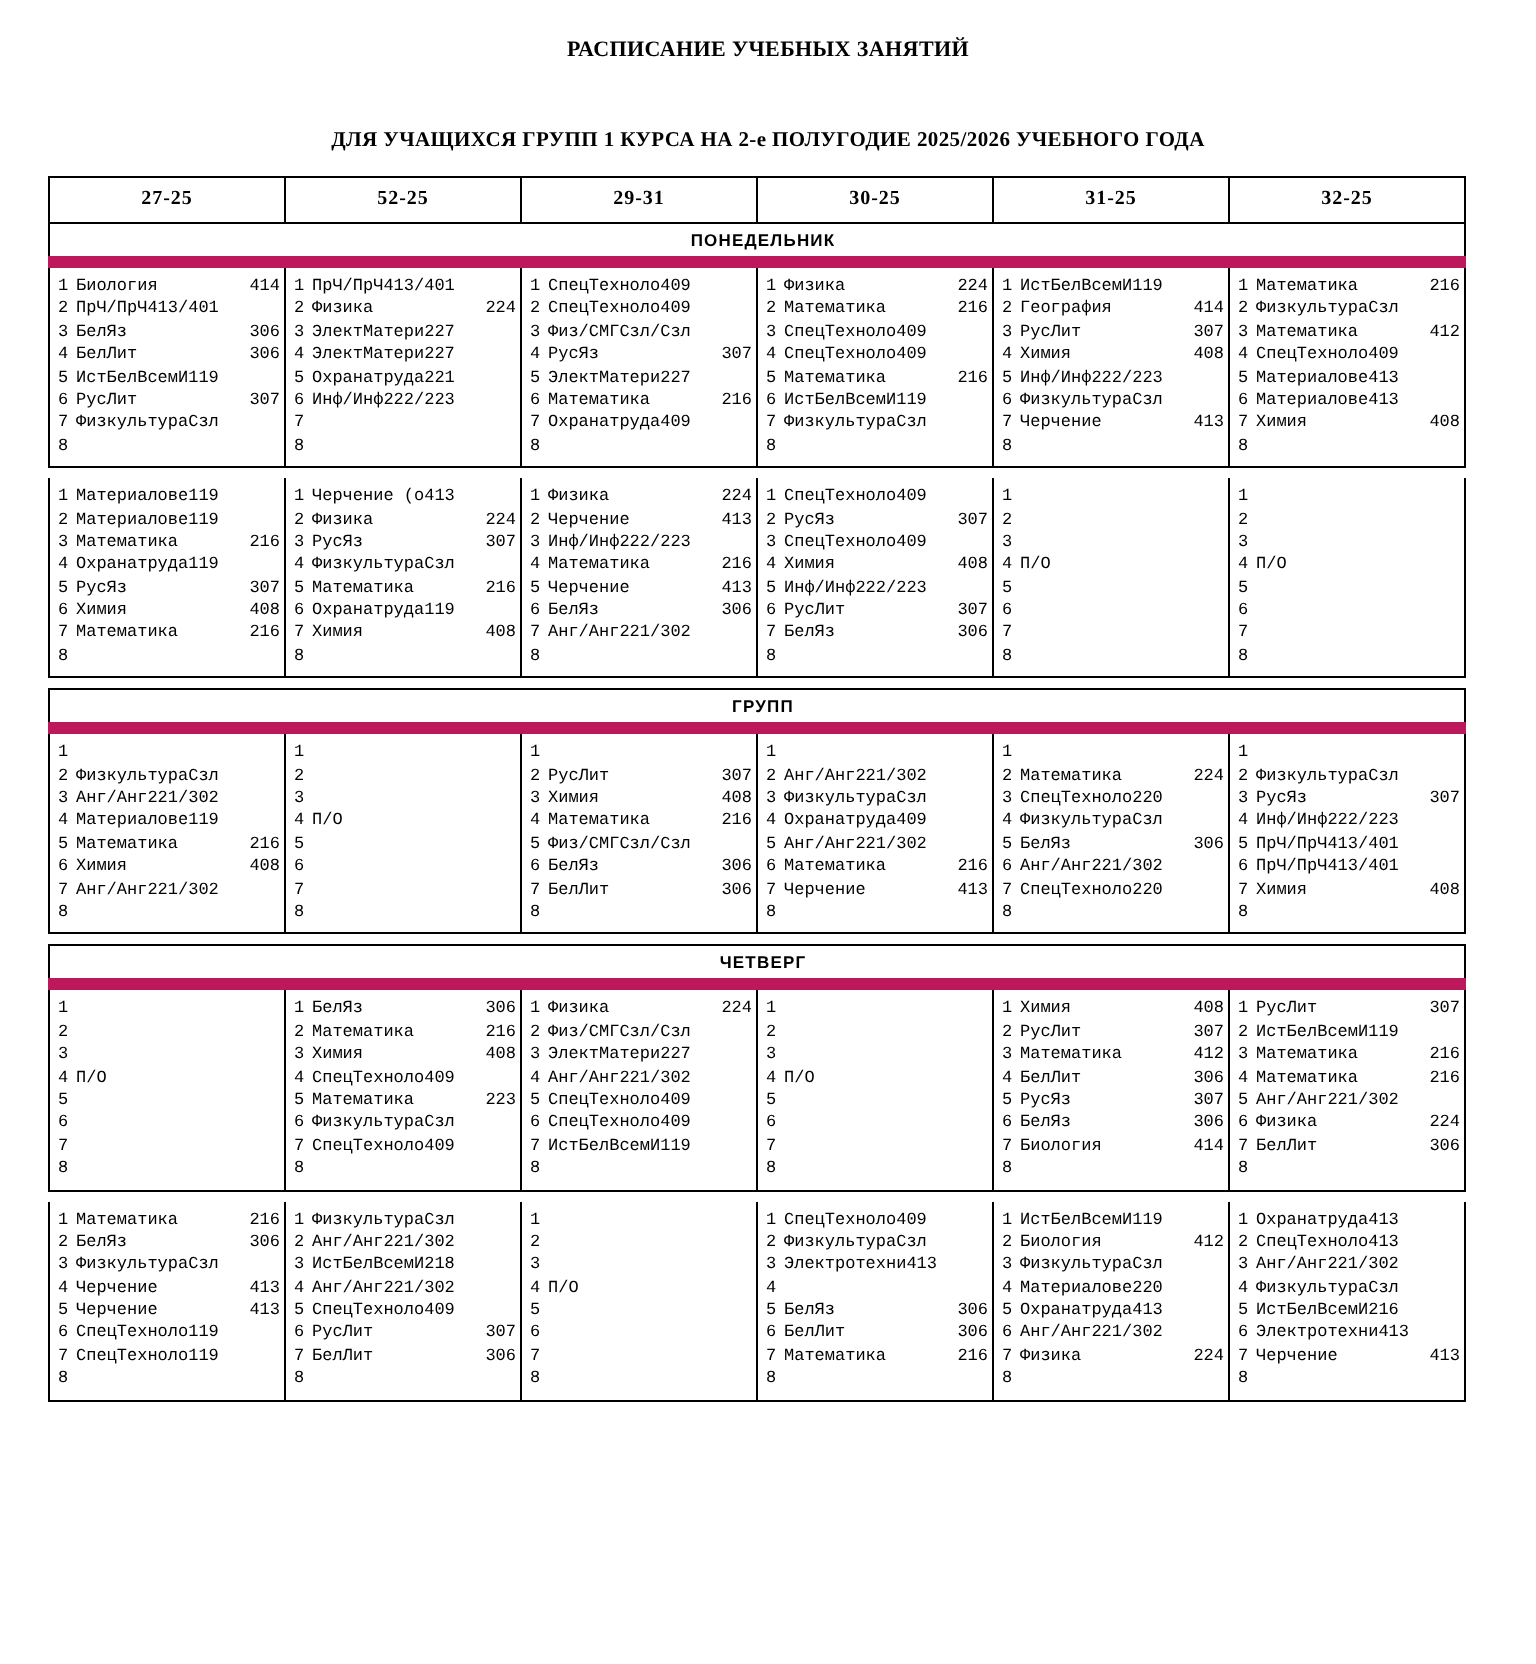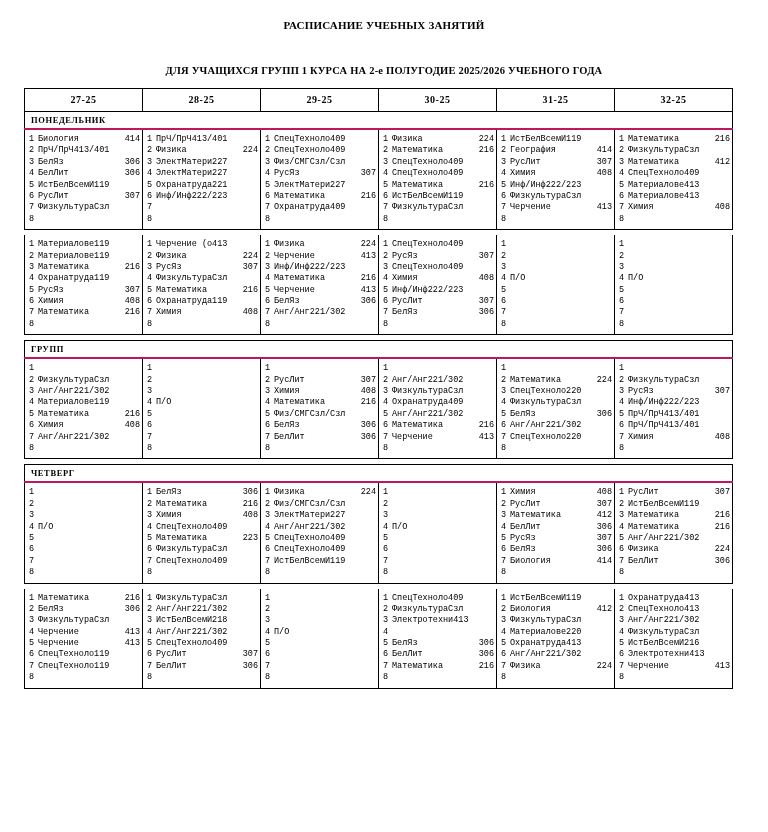--- a/index.html
+++ b/index.html
@@ -44,26 +44,27 @@
     text-align:center;
     font-family:"Liberation Serif", serif;
     font-weight:bold;
     font-size:10px;
     padding:5px 0 6px 0;
     letter-spacing:.5px;
   }
   
   tr.dayrow td{
     border-top:1px solid #000;
-    border-bottom:2px solid #be185d;
-    font-family:Liberation Serif, serif;
+    border-bottom:6px solid #be185d;
+    font-family:Liberation Sans, sans-serif;
     font-weight:bold;
     font-size:8.5px;
     padding:3px 0 3px 6px;
     letter-spacing:.6px;
+    text-align:center;
   }
   
   tr.lessons td{
     border-bottom:1px solid #000;
     padding:4px 0 4px 0;
   }
   .ln{
     display:flex;
     white-space:pre;
     line-height:11.4px;
@@ -90,22 +91,22 @@
       <col style="width:118px">
         <col style="width:118px">
         <col style="width:118px">
       <col style="width:118px">
         <col style="width:118px">
         <col style="width:118px">
     </colgroup>
     <tbody id="tbody">
         <tr class="grouphdr">
           <td><span>27-25</span></td>
-          <td><span>28-25</span></td>
-          <td><span>29-25</span></td>
+          <td><span>52-25</span></td>
+          <td><span>29-31</span></td>
           <td><span>30-25</span></td>
           <td><span>31-25</span></td>
           <td><span>32-25</span></td>
         </tr>
         <tr class="dayrow">
           <td colspan="6"><span>ПОНЕДЕЛЬНИК</span></td>
         </tr>
         <tr class="lessons">
           <td>
             <div class="ln"><span class="num">1</span><span class="subj">Биология</span><span class="room">414</span></div>

